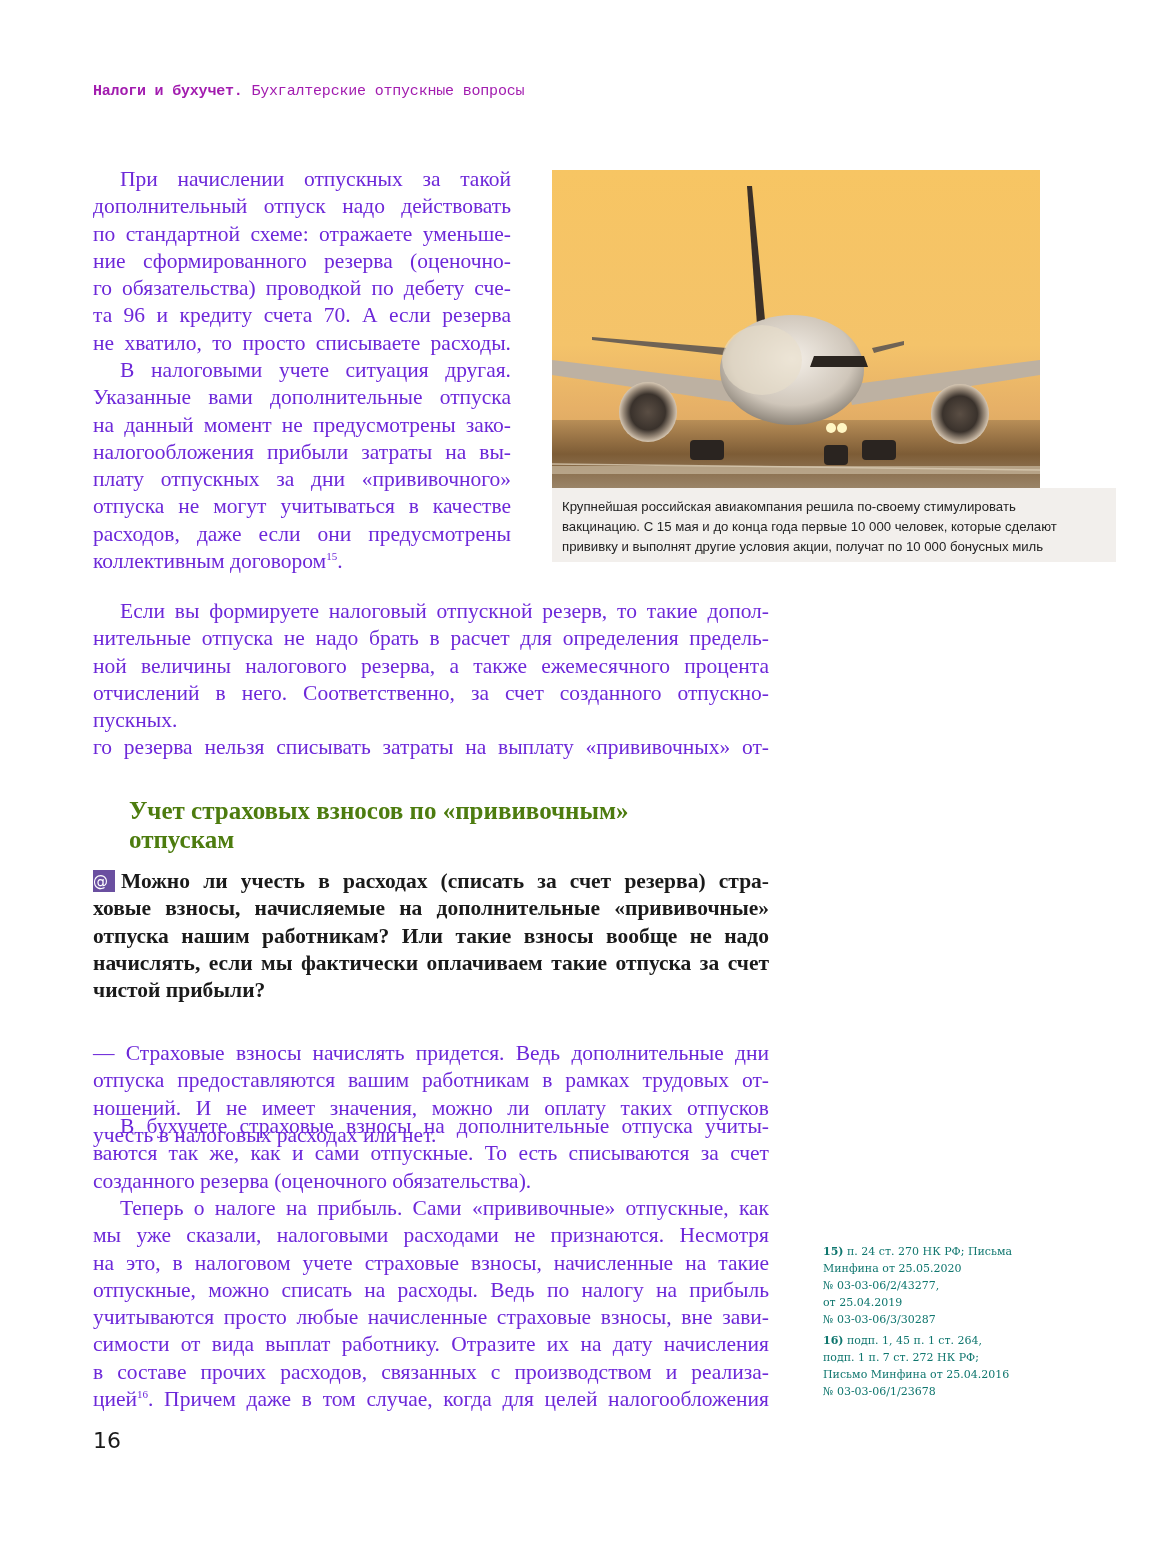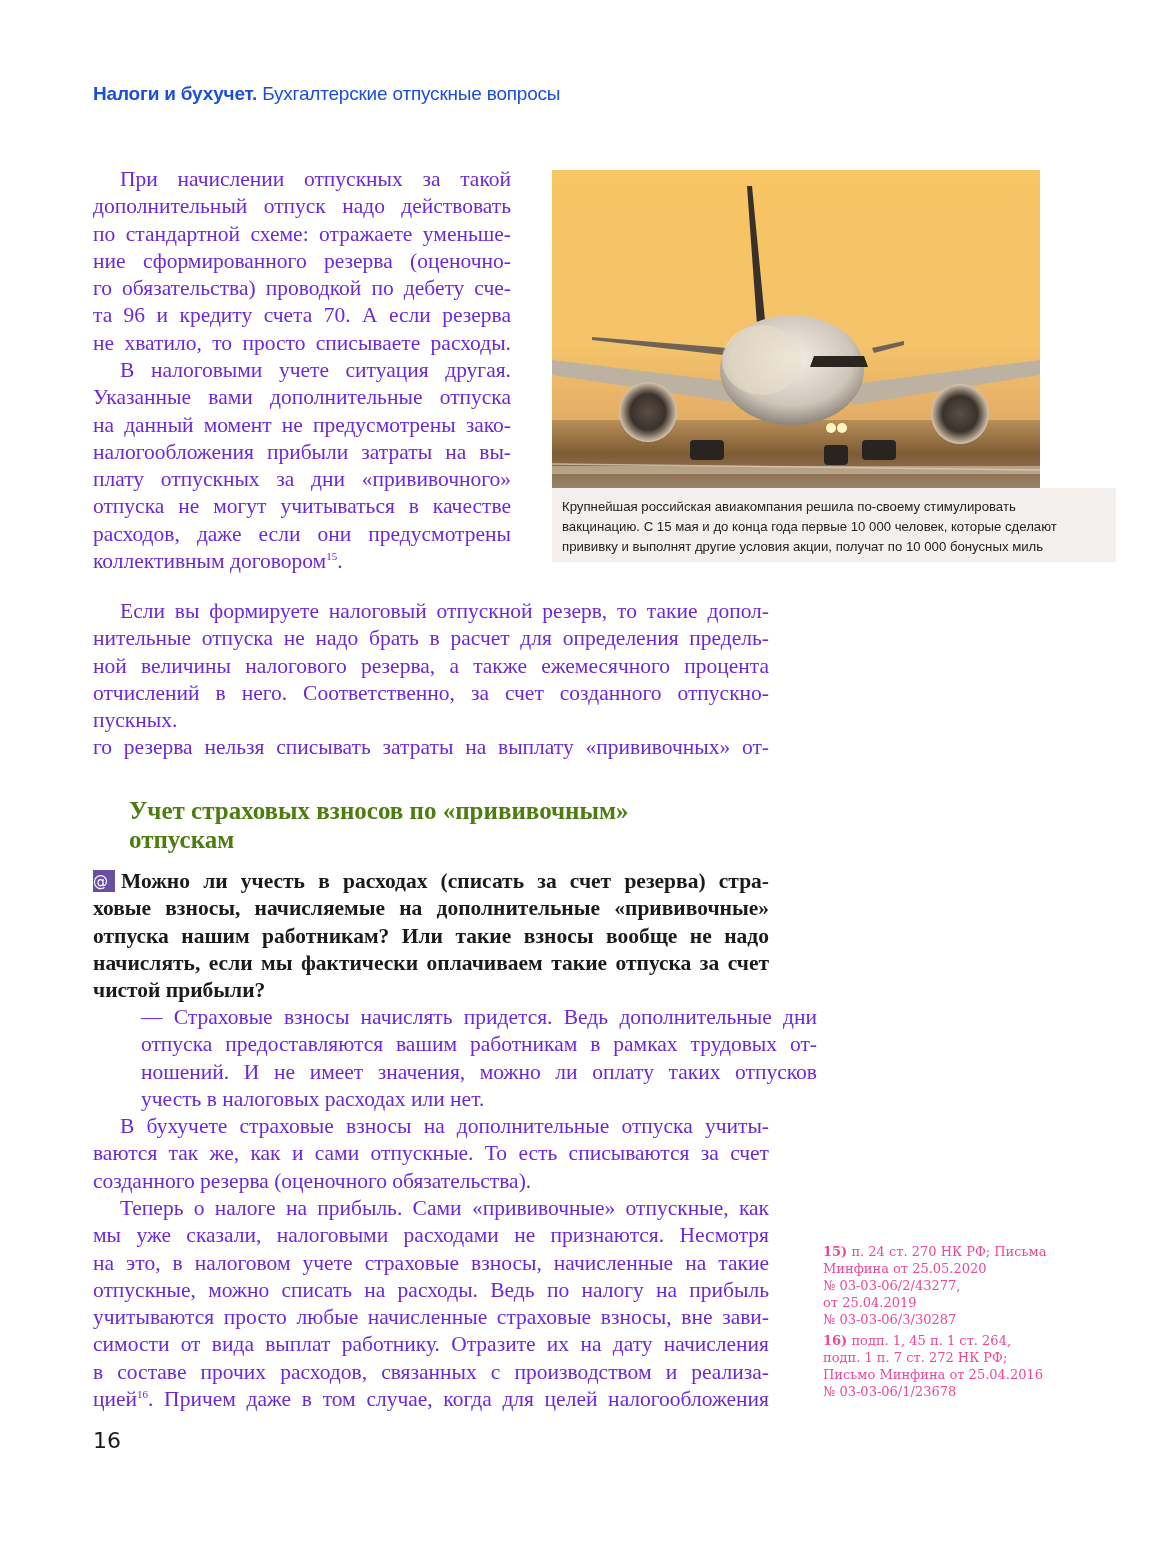--- a/index.html
+++ b/index.html
@@ -1,34 +1,34 @@
 <!DOCTYPE html>
 <html><head>
 <meta charset="utf-8">
 <style>
   html, body { margin: 0; padding: 0; background: #ffffff; }
   body { width: 1163px; height: 1559px; position: relative; overflow: hidden; color: #1a1a1a; }
-  .running-head { position: absolute; left: 93px; top: 83px; font-family: Liberation Sans, sans-serif; font-size: 19px; color: #1d4ed8; white-space: nowrap; letter-spacing: -0.2px; }
+  .running-head { position: absolute; left: 93px; top: 83px; font-family: Liberation Mono, monospace; font-size: 15px; color: #a21caf; white-space: nowrap; letter-spacing: -0.2px; }
   .running-head .rh-bold { font-weight: bold; }
   .para { position: absolute; font-family: "Liberation Serif", serif; font-size: 21.5px; line-height: 27.3px; color: #6d28d9; text-align: justify; }
   .para .line { display: block; text-align: justify; text-align-last: justify; white-space: nowrap; }
   .para .line.last { text-align-last: left; }
   sup { font-size: 11px; vertical-align: 8px; line-height: 0; }
   .col-narrow { left: 93px; width: 418px; }
   .col-wide { left: 93px; width: 676px; }
   .figure { position: absolute; left: 552px; top: 170px; width: 564px; }
   .photo { width: 488px; height: 318px; display: block; }
   .caption { background: #f2efec; padding: 9px 10px 8px 10px; font-family: "Liberation Sans", sans-serif; font-size: 13.2px; line-height: 20px; color: #222; height: 57px; box-sizing: content-box; }
   .caption .line { display: block; white-space: nowrap; }
   .heading { position: absolute; left: 93px; top: 796px; width: 640px; font-family: "Liberation Serif", serif; font-weight: bold; font-size: 25px; line-height: 29px; color: #4d7c0f; margin-left: 36px; }
   .question { position: absolute; left: 93px; top: 868px; width: 676px; font-family: "Liberation Serif", serif; font-weight: bold; font-size: 21.5px; line-height: 27.3px; color: #1a1a1a; }
   .question .line { display: block; white-space: nowrap; text-align: justify; text-align-last: justify; }
   .question .line.last { text-align-last: left; }
   .at-icon { display: inline-block; width: 22px; height: 22px; background: #6a4fa0; color: #fff; font-family: "DejaVu Sans", sans-serif; font-size: 15px; line-height: 22px; text-align: center; vertical-align: 2px; margin-right: 6px; font-weight: normal; }
-  .footnotes { position: absolute; left: 823px; top: 1243px; width: 230px; font-family: "DejaVu Serif", serif; font-size: 13px; line-height: 17px; color: #ec4899; }
+  .footnotes { position: absolute; left: 823px; top: 1243px; width: 230px; font-family: "DejaVu Serif", serif; font-size: 11px; line-height: 17px; color: #0f766e; }
   .footnote { margin-bottom: 4px; }
   .footnote .fn-num { font-weight: bold; }
   .footnote .line { display: block; white-space: nowrap; }
   .page-number { position: absolute; left: 93px; top: 1428px; font-family: "DejaVu Sans", sans-serif; font-size: 22px; color: #1a1a1a; }
 </style>
 </head>
 <body>
 
 <div class="running-head">
   <span class="rh-bold">Налоги и бухучет.</span>
@@ -124,21 +124,21 @@
 </div>
 
 <div class="question">
   <span class="line"><span class="at-icon">@</span><span>Можно ли учесть в расходах (списать за счет резерва) стра-</span></span>
   <span class="line">ховые взносы, начисляемые на дополнительные «прививочные»</span>
   <span class="line">отпуска нашим работникам? Или такие взносы вообще не надо</span>
   <span class="line">начислять, если мы фактически оплачиваем такие отпуска за счет</span>
   <span class="line last">чистой прибыли?</span>
 </div>
 
-<div class="para col-wide" style="top:1004px;margin-left:48px;">
+<div class="para col-wide" style="top:1040px;">
   <span class="line">—  Страховые взносы начислять придется. Ведь дополнительные дни</span>
   <span class="line">отпуска предоставляются вашим работникам в рамках трудовых от-</span>
   <span class="line">ношений. И не имеет значения, можно ли оплату таких отпусков</span>
   <span class="line last">учесть в налоговых расходах или нет.</span>
 </div>
 
 <div class="para col-wide" style="top:1113px;">
   <span class="line" style="padding-left:27px;">В бухучете страховые взносы на дополнительные отпуска учиты-</span>
   <span class="line">ваются так же, как и сами отпускные. То есть списываются за счет</span>
   <span class="line last">созданного резерва (оценочного обязательства).</span>

